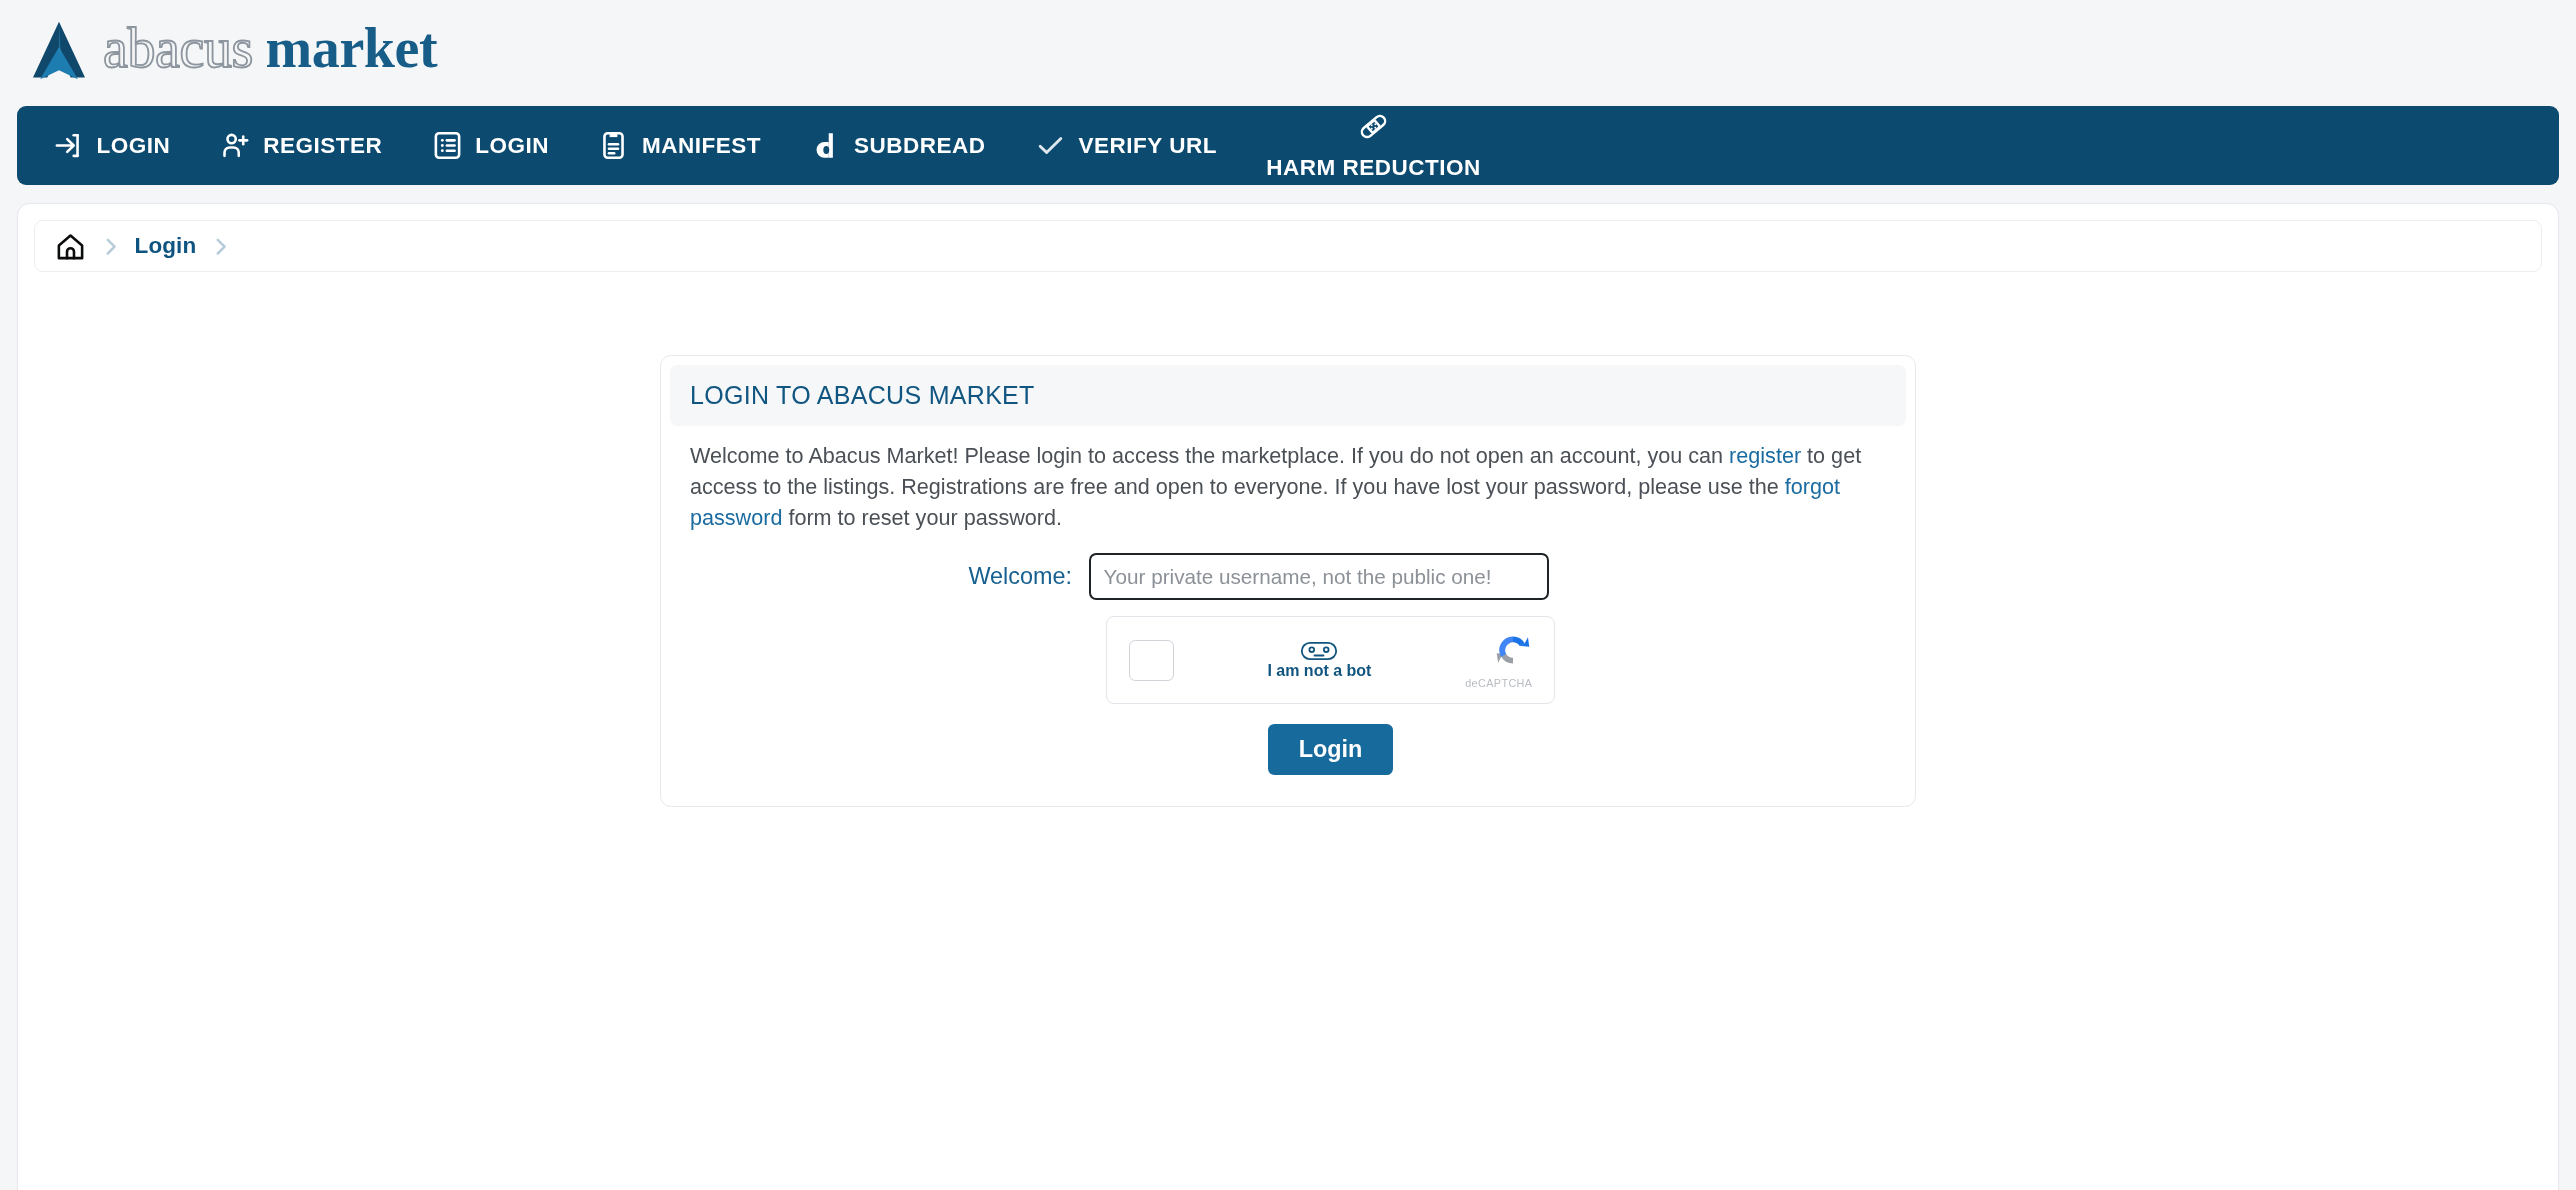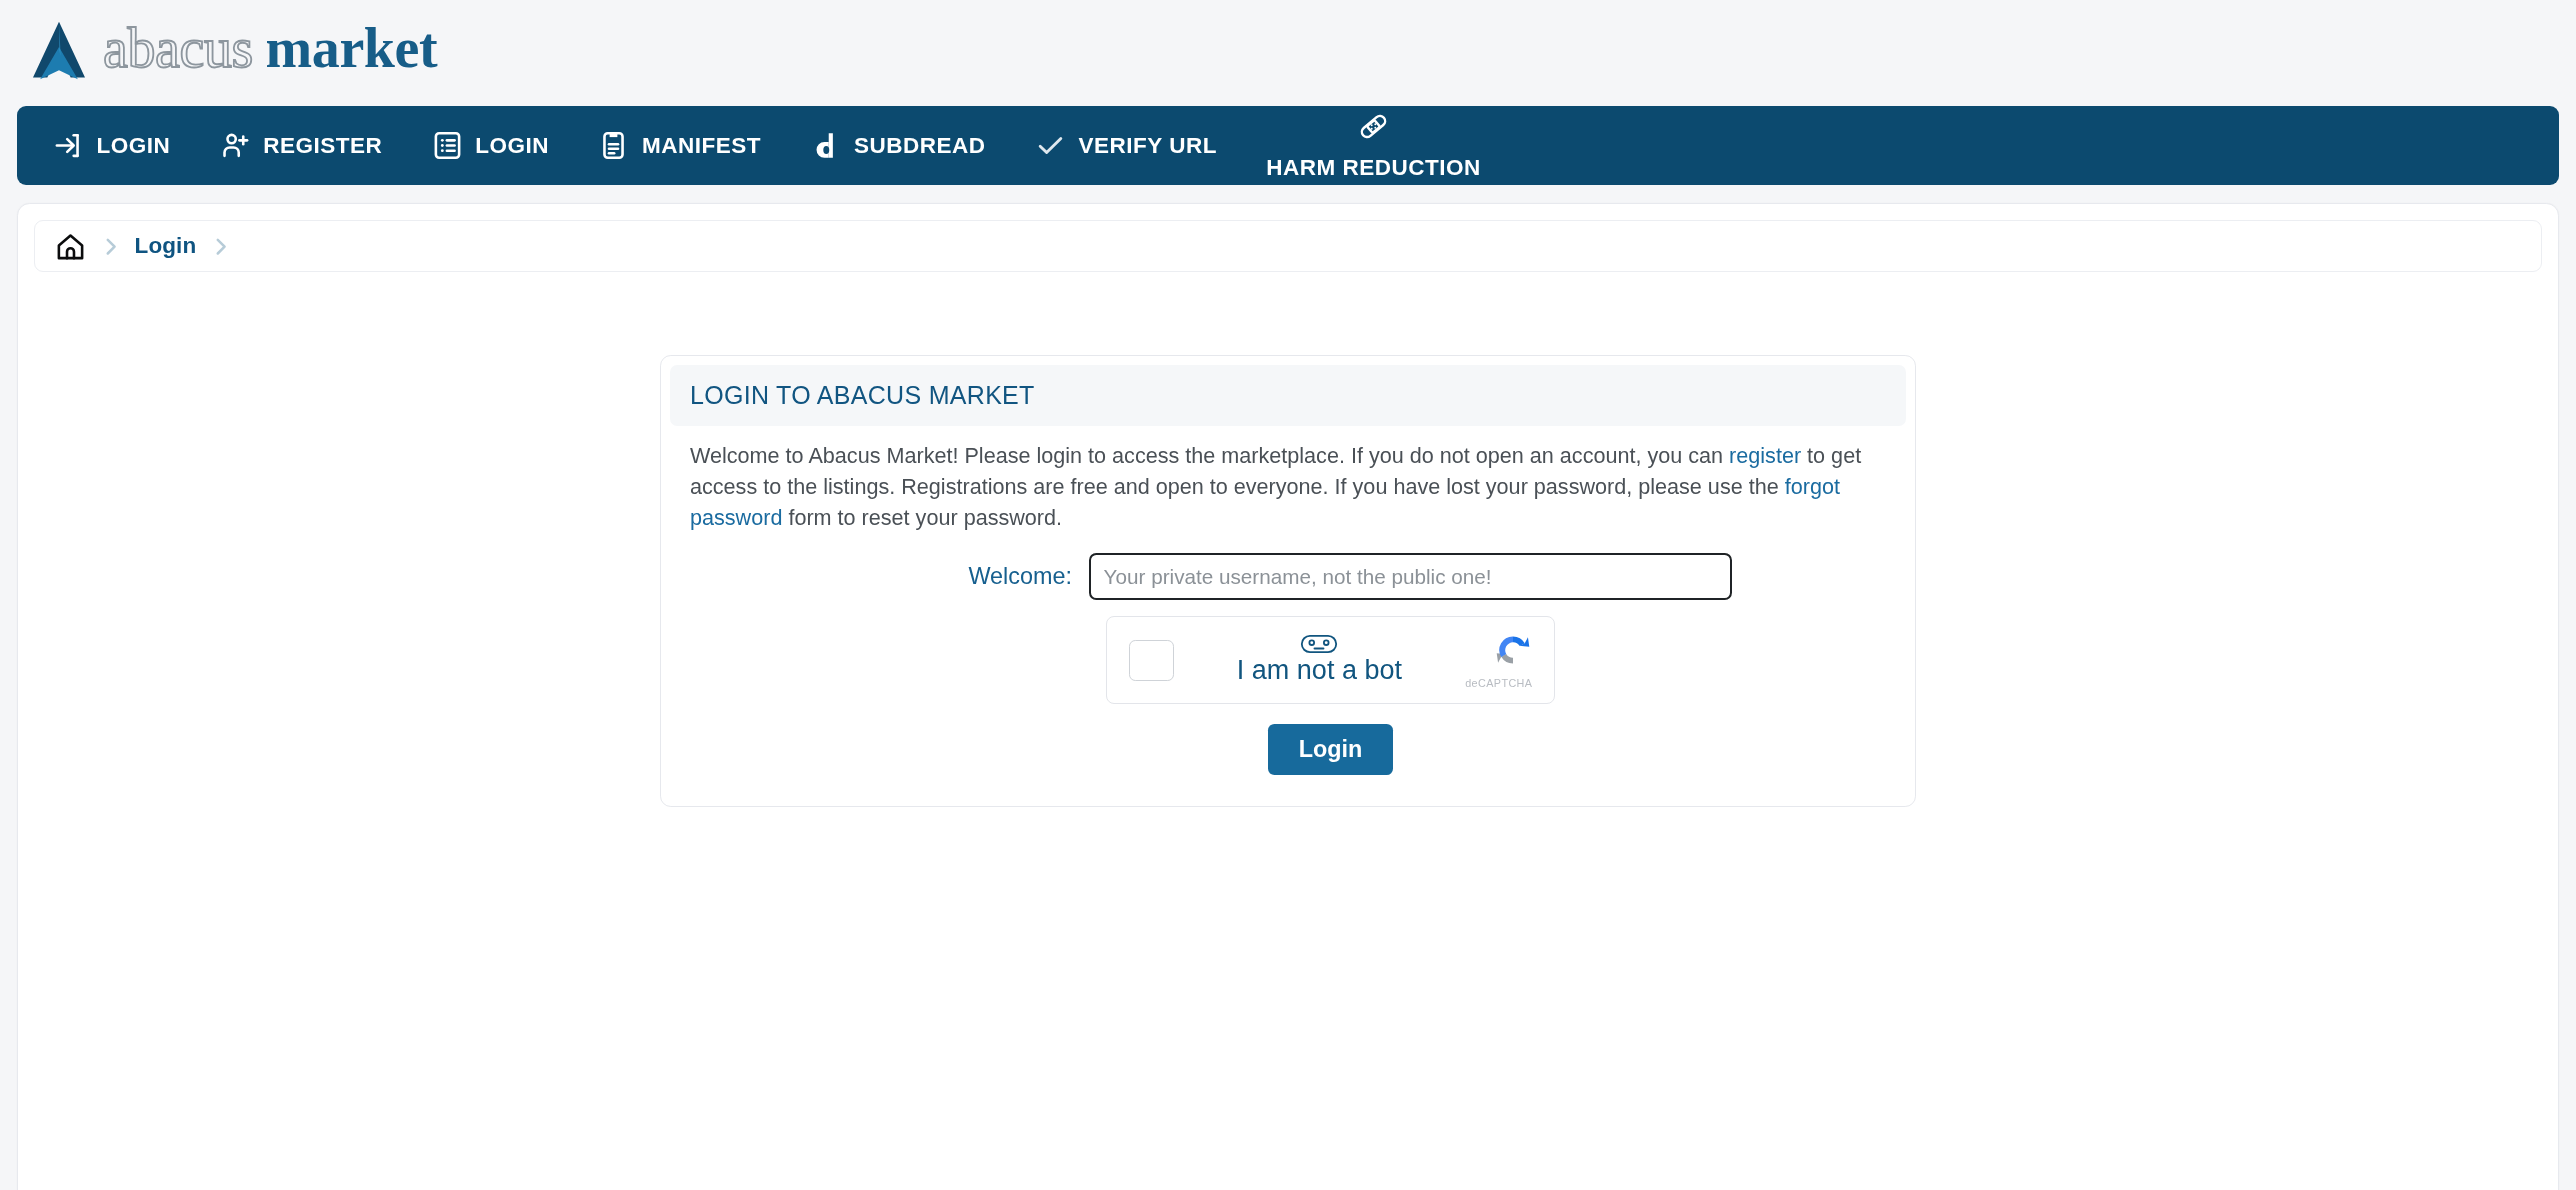--- a/index.html
+++ b/index.html
@@ -140,21 +140,21 @@
     margin-bottom: 16px;
   }
   .form-label {
     width: 399px;
     text-align: right;
     padding-right: 17px;
     color: #17608f;
     font-size: 23.4px;
   }
   .text-input {
-    width: 643px;
+    width: 460px;
     height: 47px;
     border-radius: 7.2px;
     border: 0.9px solid #dfe2e7;
     background: #ffffff;
     font-family: "Liberation Sans", sans-serif;
     font-size: 20.7px;
     color: #3d4348;
     padding: 0 12.6px;
     outline: none;
   }
@@ -186,22 +186,22 @@
   .captcha-mid {
     flex: 1 1 auto;
     display: flex;
     flex-direction: column;
     align-items: center;
     gap: 0.9px;
   }
   .robot-icon { width: 38px; height: 20px; display: block; }
   .captcha-text {
     color: #11557f;
-    font-size: 27px;
-    font-weight: 400;
+    font-size: 16px;
+    font-weight: 700;
     white-space: nowrap;
   }
   .captcha-brand {
     display: flex;
     flex-direction: column;
     align-items: flex-end;
     gap: 8px;
     flex: 0 0 auto;
   }
   .brand-mark { width: 38px; height: 38px; display: block; }

